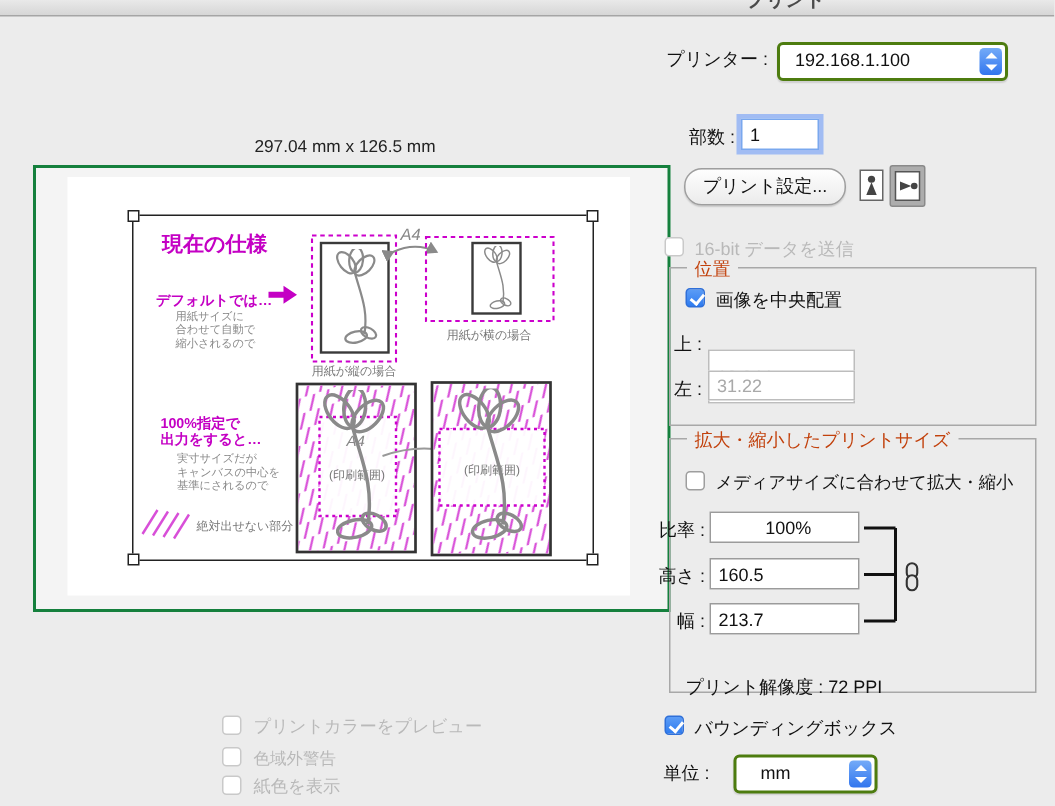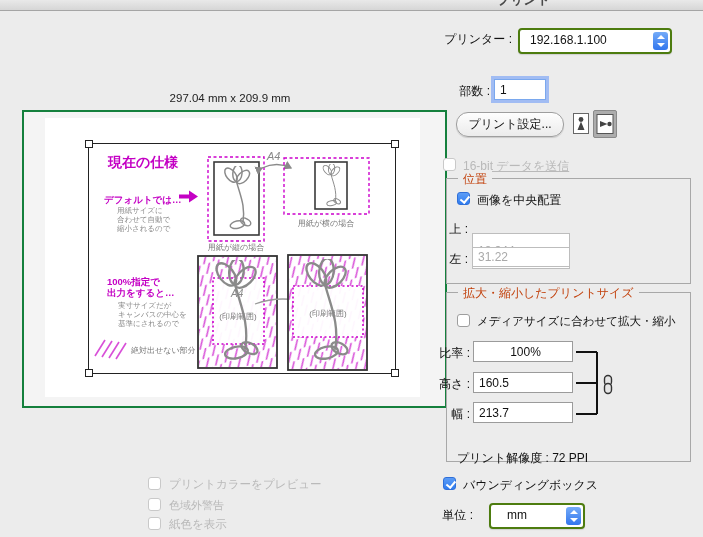--- a/index.html
+++ b/index.html
@@ -52,21 +52,21 @@
 </style>
 </head>
 <body>
 
 <div id="app">
 
   <div id="titlebar" class="abs">
     <span id="title">プリント</span>
   </div>
 
-  <div id="dim-label" class="abs">297.04 mm x 209.9 mm</div>
+  <div id="dim-label" class="abs">297.04 mm x 126.5 mm</div>
 
   <div id="preview-box" class="abs">
     <div id="paper" class="abs"></div>
     <div id="sel-rect" class="abs">
       <div class="handle" style="left:-4px;top:-4px;"></div>
       <div class="handle" style="right:-4px;top:-4px;"></div>
       <div class="handle" style="left:-4px;bottom:-4px;"></div>
       <div class="handle" style="right:-4px;bottom:-4px;"></div>
 
       <svg width="306" height="229" viewBox="0 0 306 229" font-family="Liberation Sans, sans-serif">
@@ -164,21 +164,21 @@
     <svg width="22" height="26">
       <rect x="3" y="3.5" width="16" height="19" fill="#fff" stroke="#555"></rect>
       <g transform="rotate(90 11 13)">
         <circle cx="11" cy="8.5" r="2.2" fill="#444"></circle>
         <path d="M8 18 L11 10.5 L14 18 Z" fill="#444"></path>
       </g>
     </svg>
   </div>
 
   <span class="cb dis" style="left:443px;top:158px;"></span>
-  <div class="abs lbl dis" style="left:463px;top:158px;text-decoration:underline;">16-bit データを送信</div>
+  <div class="abs lbl dis" style="left:463px;top:158px;">16-bit データを送信</div>
 
   <div class="groupbox" style="left:446px;top:178px;width:243px;height:104px;">
     <span class="legend">位置</span>
   </div>
   <span class="cb on" style="left:457px;top:192px;"></span>
   <div class="abs lbl" style="left:477px;top:192px;">画像を中央配置</div>
   <div class="abs lbl r" style="left:430px;top:221px;width:38px;">上 :</div>
   <input class="field dis" style="left: 472px; top: 233px; width: 98px; height: 36px;" readonly="" value="18.344">
   <div class="abs lbl r" style="left:430px;top:251px;width:38px;">左 :</div>
   <input class="field dis" style="left: 472px; top: 247px; width: 98px; height: 20px;" readonly="" value="31.22">

